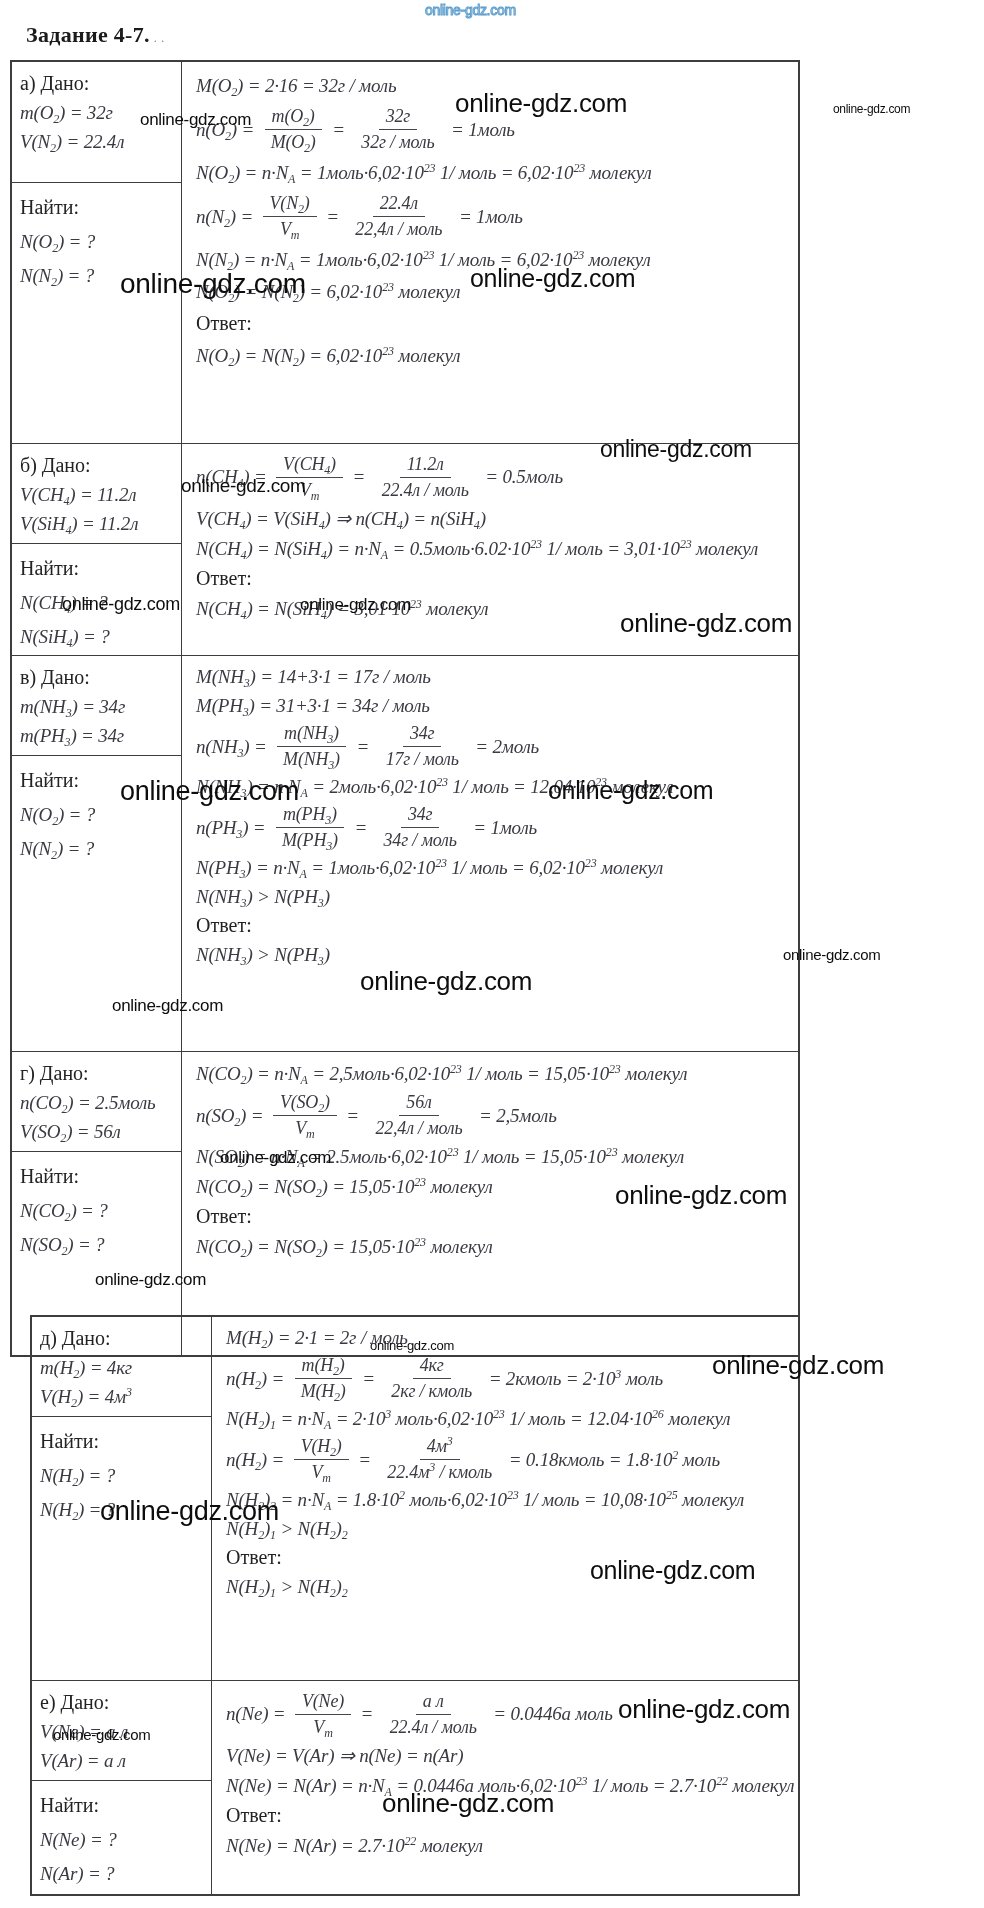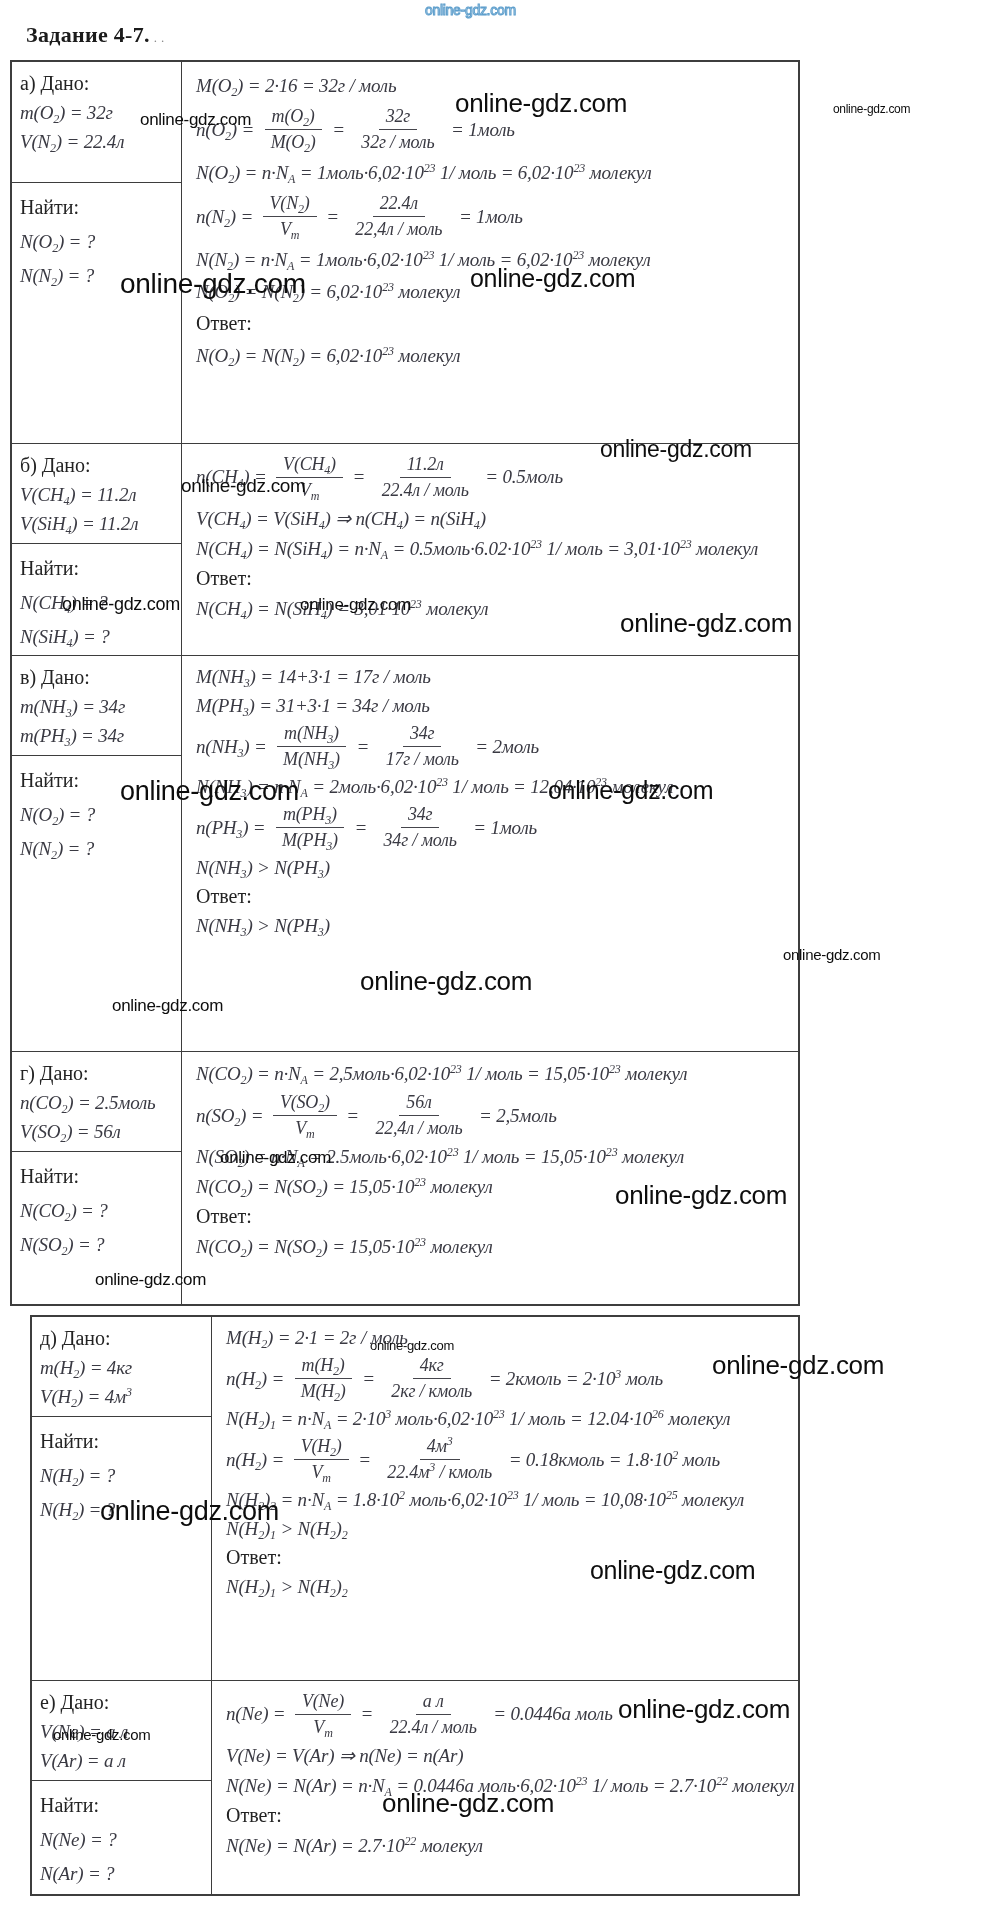--- a/index.html
+++ b/index.html
@@ -11,21 +11,21 @@
   .title{
     position:absolute;left:26px;top:22px;
     font-size:22px;font-weight:bold;color:#1b1b1b;letter-spacing:.3px;
   }
   .title-trail{font-weight:normal;color:#8a8a8a;font-size:13px;margin-left:4px;}
   .tbl{position:absolute;border:2px solid #3d3d3d;box-sizing:border-box;background:transparent;}
   #tbl1{left:10px;top:60px;width:790px;}
   #tbl2{left:30px;top:1315px;width:770px;}
   .row{display:flex;box-sizing:border-box;overflow:hidden;}
   .row + .row{border-top:1.5px solid #3d3d3d;}
-  .row-a{height:381px}.row-b{height:212px}.row-v{height:396px}.row-g{height:253px}
+  .row-a{height:381px}.row-b{height:212px}.row-v{height:396px}.row-g{height:304px}
   .row-d{height:363px}.row-e{height:214px}
   .lcol{box-sizing:border-box;border-right:1.5px solid #3d3d3d;display:flex;flex-direction:column;flex:none;}
   #tbl1 .lcol{width:170px;}
   #tbl2 .lcol{width:180px;}
   .rcol{flex:1;box-sizing:border-box;padding:4px 4px 4px 14px;overflow:hidden;}
   .dado{box-sizing:border-box;border-bottom:1.5px solid #3d3d3d;padding:5px 8px 2px;height:100px;overflow:hidden;}
   .row-a .dado{height:121px;}
   .naiti{padding:7px 8px;flex:1;overflow:hidden;}
   .line{color:#3a3a43;}
   .math{
@@ -197,20 +197,23 @@
         </div>
         <div class="line math">
           <span>N(NH<sub>3</sub>) = n·N<sub>A</sub> = 2моль·6,02·10<sup>23</sup> 1/ моль = 12,04·10<sup>23</sup> молекул</span>
         </div>
         <div class="line math">
           <span>n(PH<sub>3</sub>) = </span>
           <span class="frac"><span class="num">m(PH<sub>3</sub>)</span><span class="den">M(PH<sub>3</sub>)</span></span>
           <span> = </span>
           <span class="frac"><span class="num">34г</span><span class="den">34г / моль</span></span>
           <span> = 1моль</span>
+        </div>
+        <div class="line math">
+          <span>N(PH<sub>3</sub>) = n·N<sub>A</sub> = 1моль·6,02·10<sup>23</sup> 1/ моль = 6,02·10<sup>23</sup> молекул</span>
         </div>
         <div class="line math">
           <span>N(NH<sub>3</sub>) &gt; N(PH<sub>3</sub>)</span>
         </div>
         <div class="line txt"><span>Ответ:</span></div>
         <div class="line math">
           <span>N(NH<sub>3</sub>) &gt; N(PH<sub>3</sub>)</span>
         </div>
       </div>
     </div>

